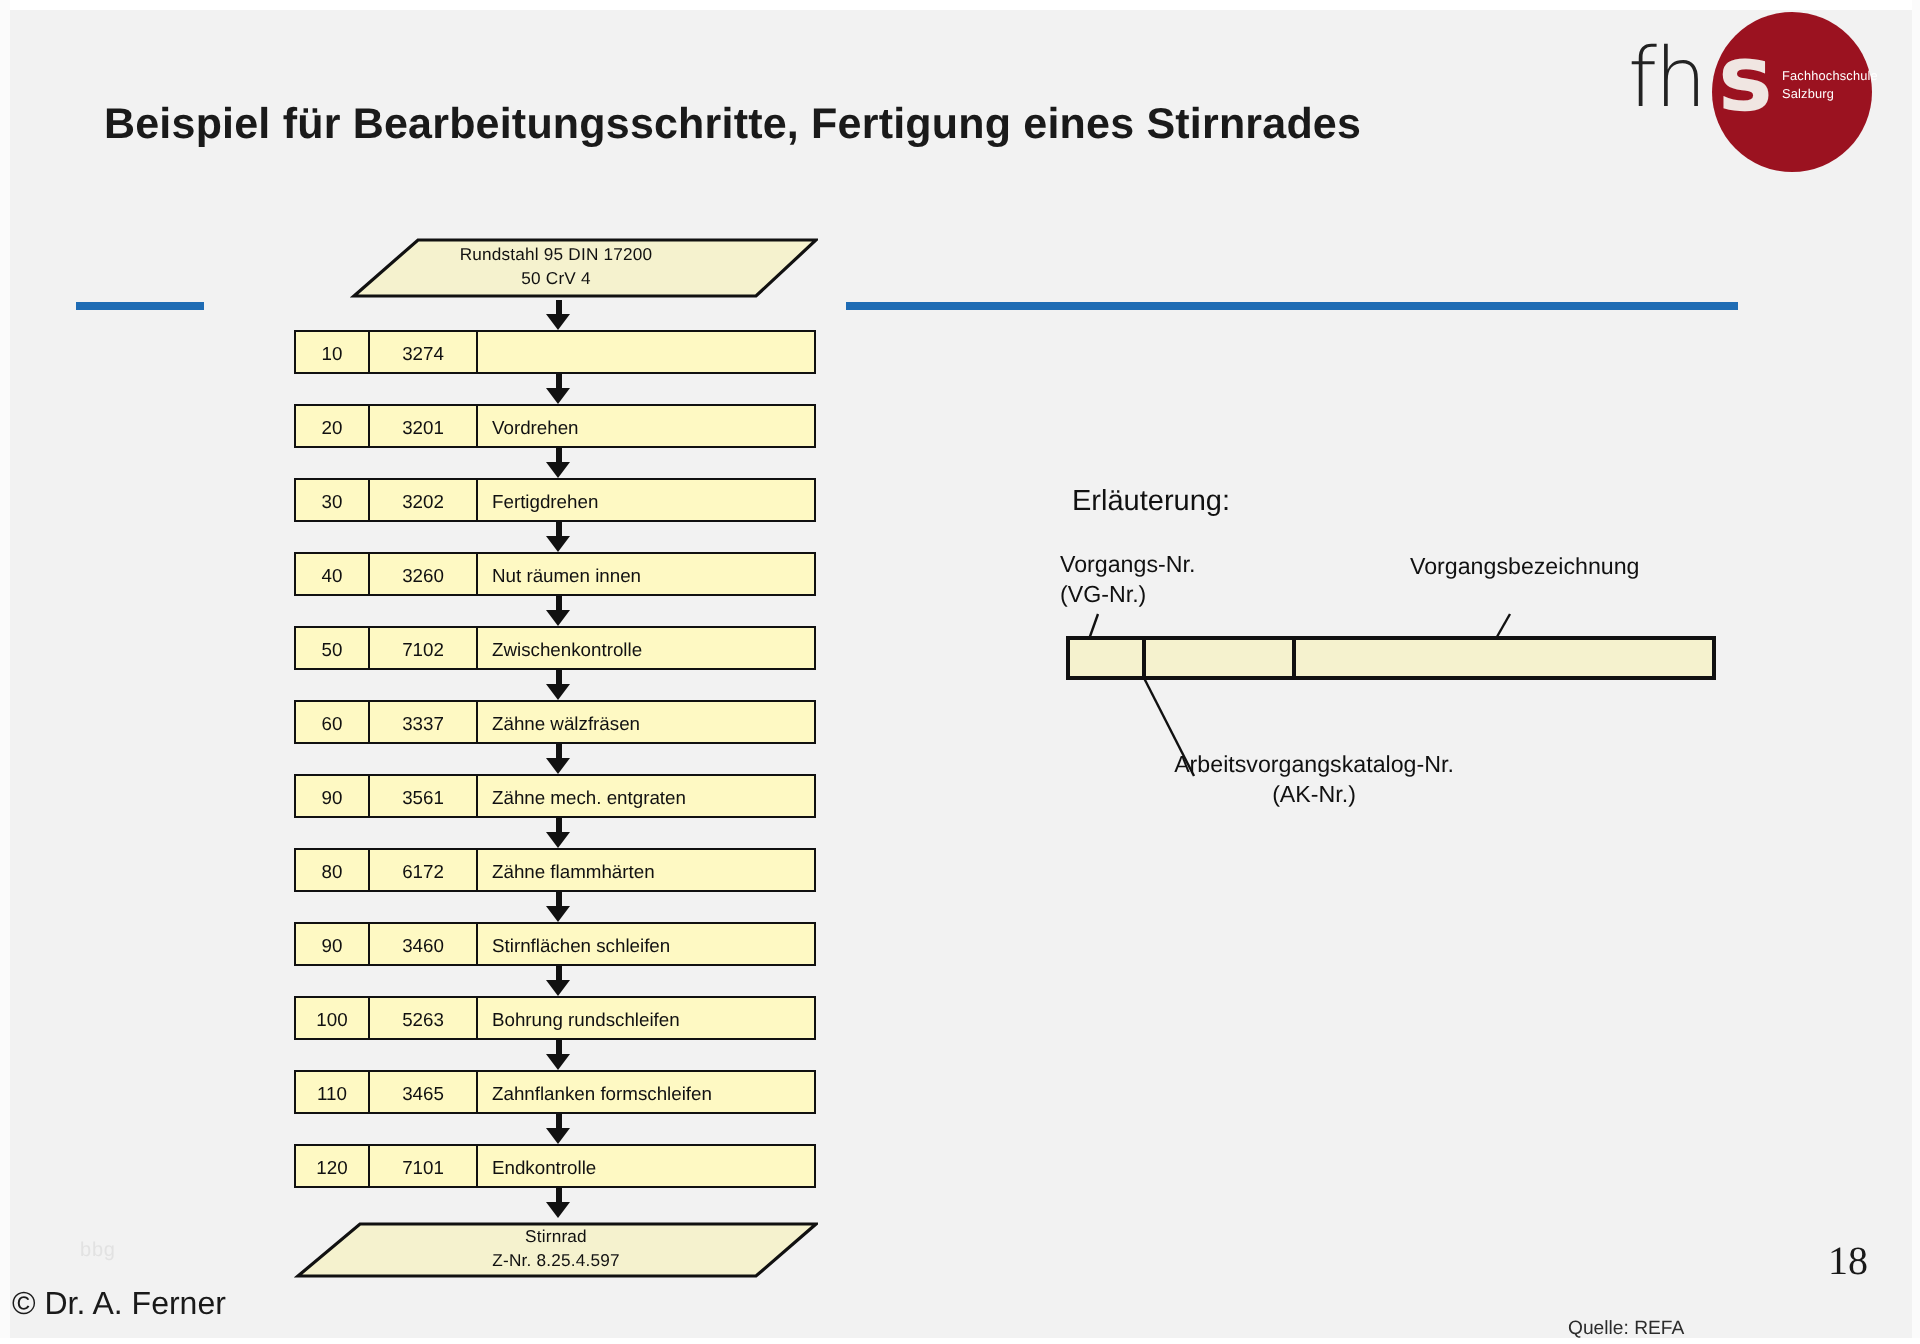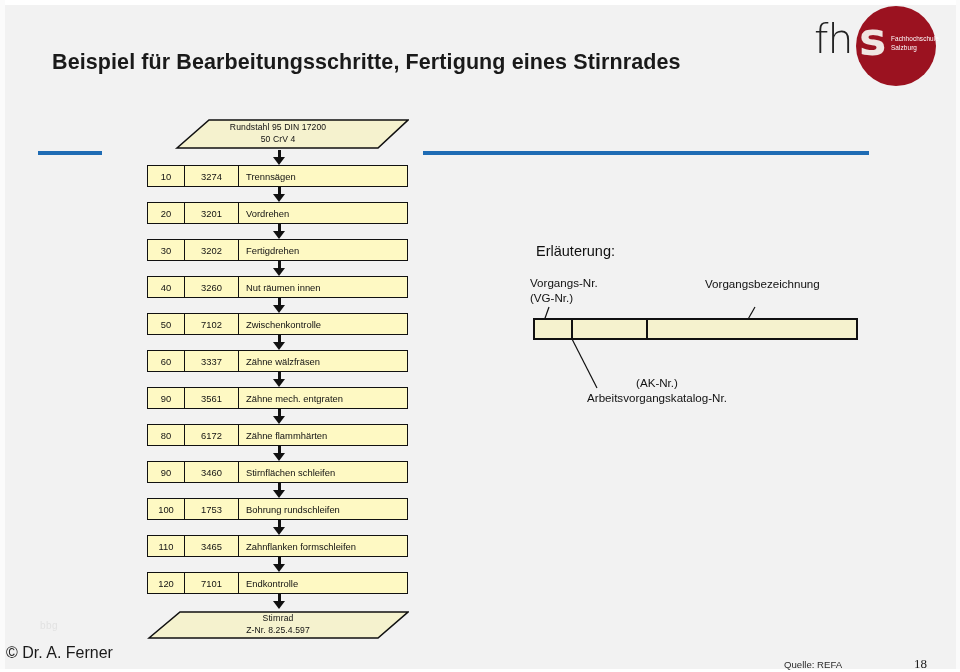--- a/index.html
+++ b/index.html
@@ -270,22 +270,22 @@
   .source {
     position: absolute;
     left: 784px;
     top: 659px;
     font-size: 9.6px;
     color: #2b2b2b;
   }
   .pagenum {
     position: absolute;
     left: 914px;
-    top: 656px;
-    font-size: 13px;
+    top: 620px;
+    font-size: 20px;
     color: #1a1a1a;
     font-family: "Liberation Serif", serif;
   }
 </style>
 </head>
 <body>
 
 <div id="slide">
 
   <div class="top-band"></div>
@@ -321,21 +321,20 @@
     </div>
 
     <div id="steps-host">
         <div class="connector">
           <div class="shaft"></div>
           <div class="head"></div>
         </div>
         <div class="step-row">
           <div class="cell-vg">10</div>
           <div class="cell-ak">3274</div>
-          <div class="cell-name">Trennsägen</div>
         </div>
         <div class="connector">
           <div class="shaft"></div>
           <div class="head"></div>
         </div>
         <div class="step-row">
           <div class="cell-vg">20</div>
           <div class="cell-ak">3201</div>
           <div class="cell-name">Vordrehen</div>
         </div>
@@ -401,21 +400,21 @@
           <div class="cell-vg">90</div>
           <div class="cell-ak">3460</div>
           <div class="cell-name">Stirnflächen schleifen</div>
         </div>
         <div class="connector">
           <div class="shaft"></div>
           <div class="head"></div>
         </div>
         <div class="step-row">
           <div class="cell-vg">100</div>
-          <div class="cell-ak">1753</div>
+          <div class="cell-ak">5263</div>
           <div class="cell-name">Bohrung rundschleifen</div>
         </div>
         <div class="connector">
           <div class="shaft"></div>
           <div class="head"></div>
         </div>
         <div class="step-row">
           <div class="cell-vg">110</div>
           <div class="cell-ak">3465</div>
           <div class="cell-name">Zahnflanken formschleifen</div>
@@ -450,22 +449,22 @@
     <div class="legend-title">Erläuterung:</div>
 
     <div class="lbl lbl-vg">
       <div>Vorgangs-Nr.</div>
       <div>(VG-Nr.)</div>
     </div>
 
     <div class="lbl lbl-vb">Vorgangsbezeichnung</div>
 
     <div class="lbl lbl-ak">
+      <div>Arbeitsvorgangskatalog-Nr.</div>
       <div>(AK-Nr.)</div>
-      <div>Arbeitsvorgangskatalog-Nr.</div>
     </div>
 
     <svg class="leader" width="400" height="180" style="left:0;top:0;pointer-events:none">
       <line x1="37" y1="71" x2="27" y2="99" stroke="#111111" stroke-width="1.2"></line>
       <line x1="60" y1="103" x2="85" y2="152" stroke="#111111" stroke-width="1.2"></line>
       <line x1="243" y1="71" x2="227" y2="99" stroke="#111111" stroke-width="1.2"></line>
     </svg>
 
     <div class="legend-bar">
       <div class="legend-seg-1"></div>

